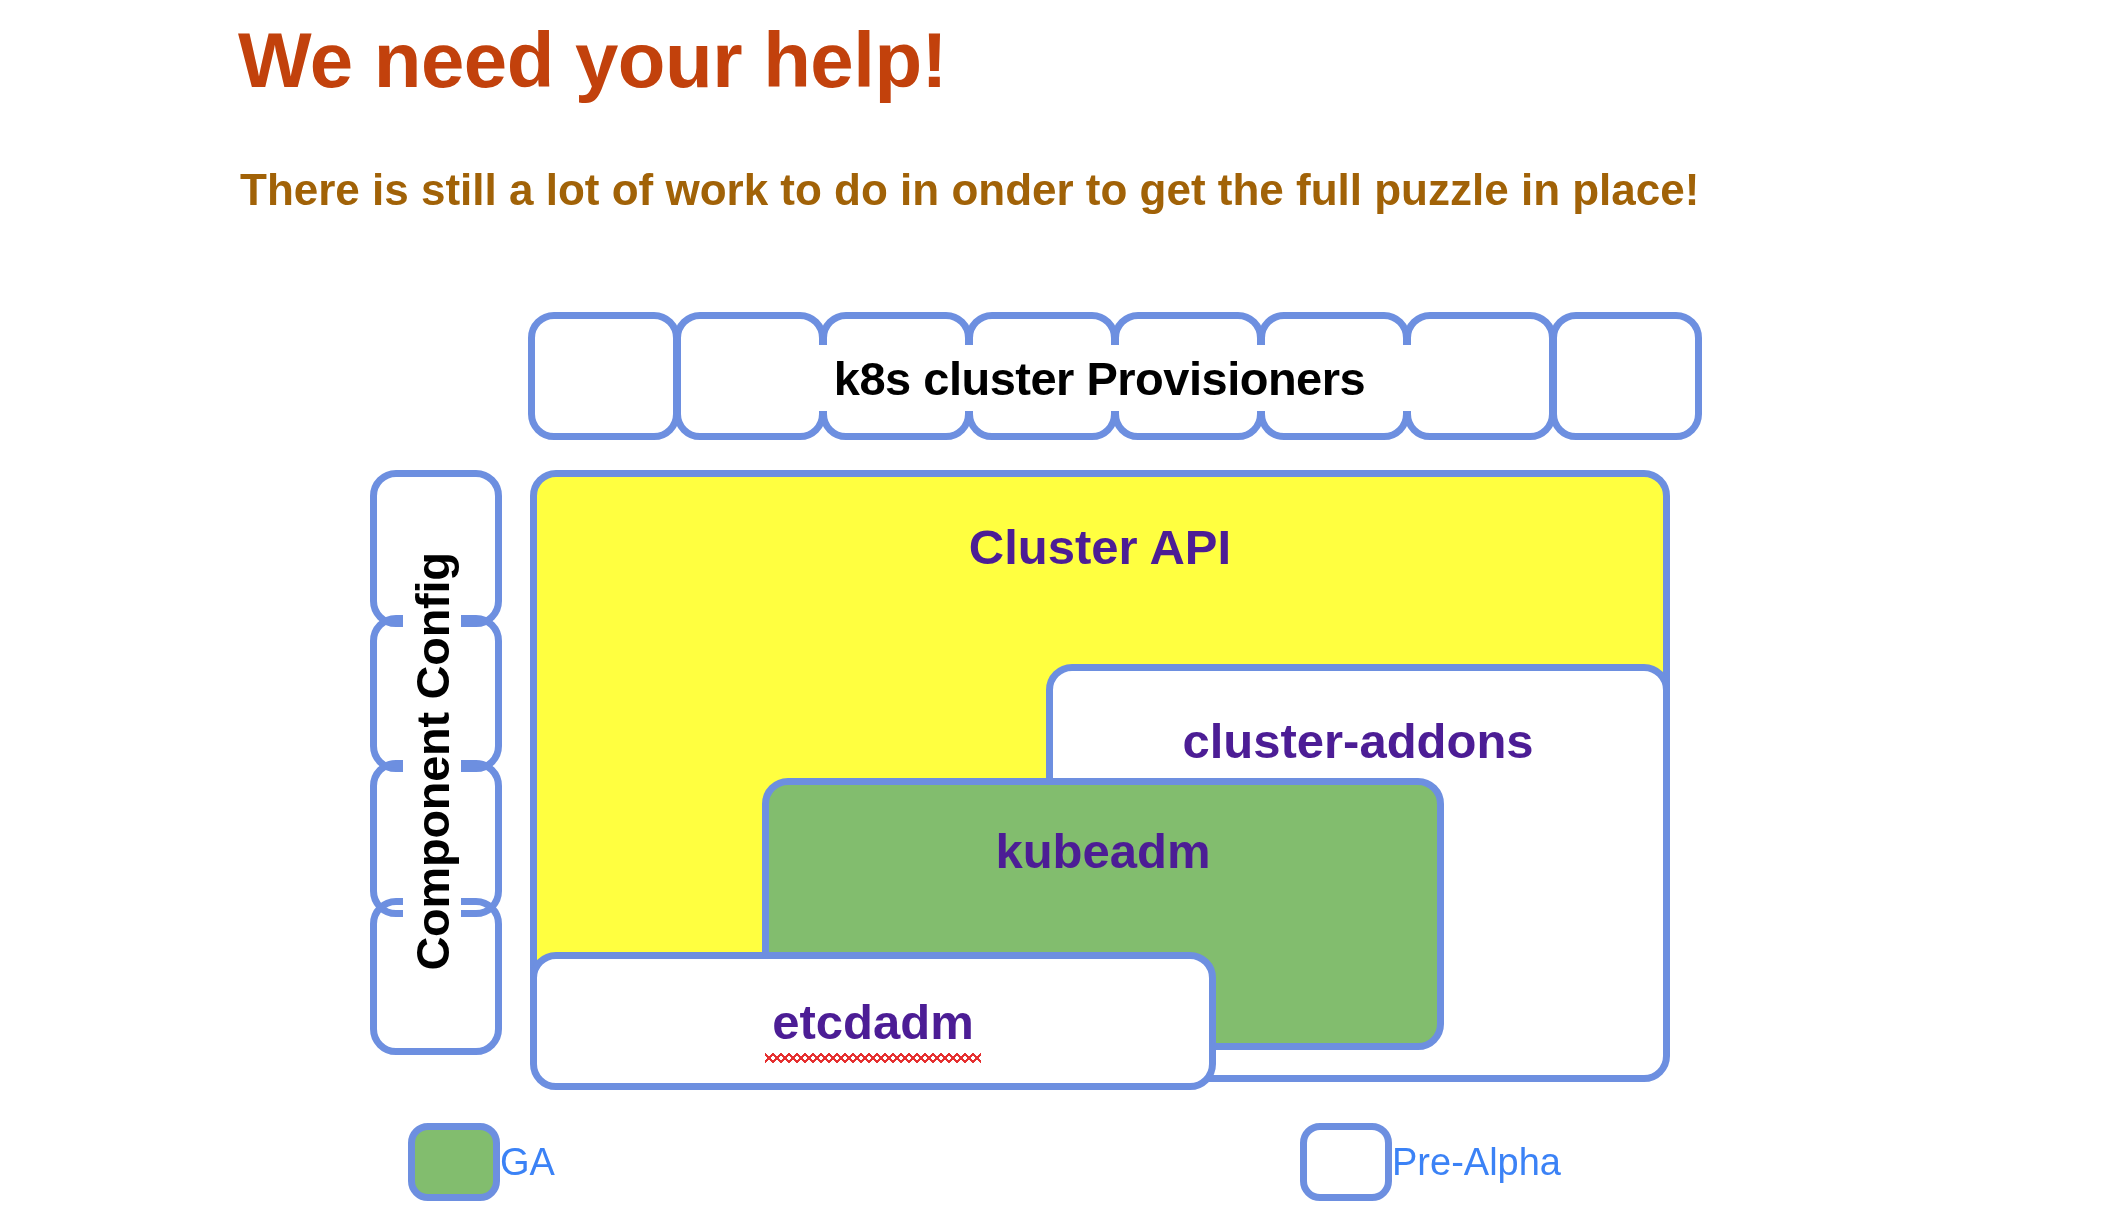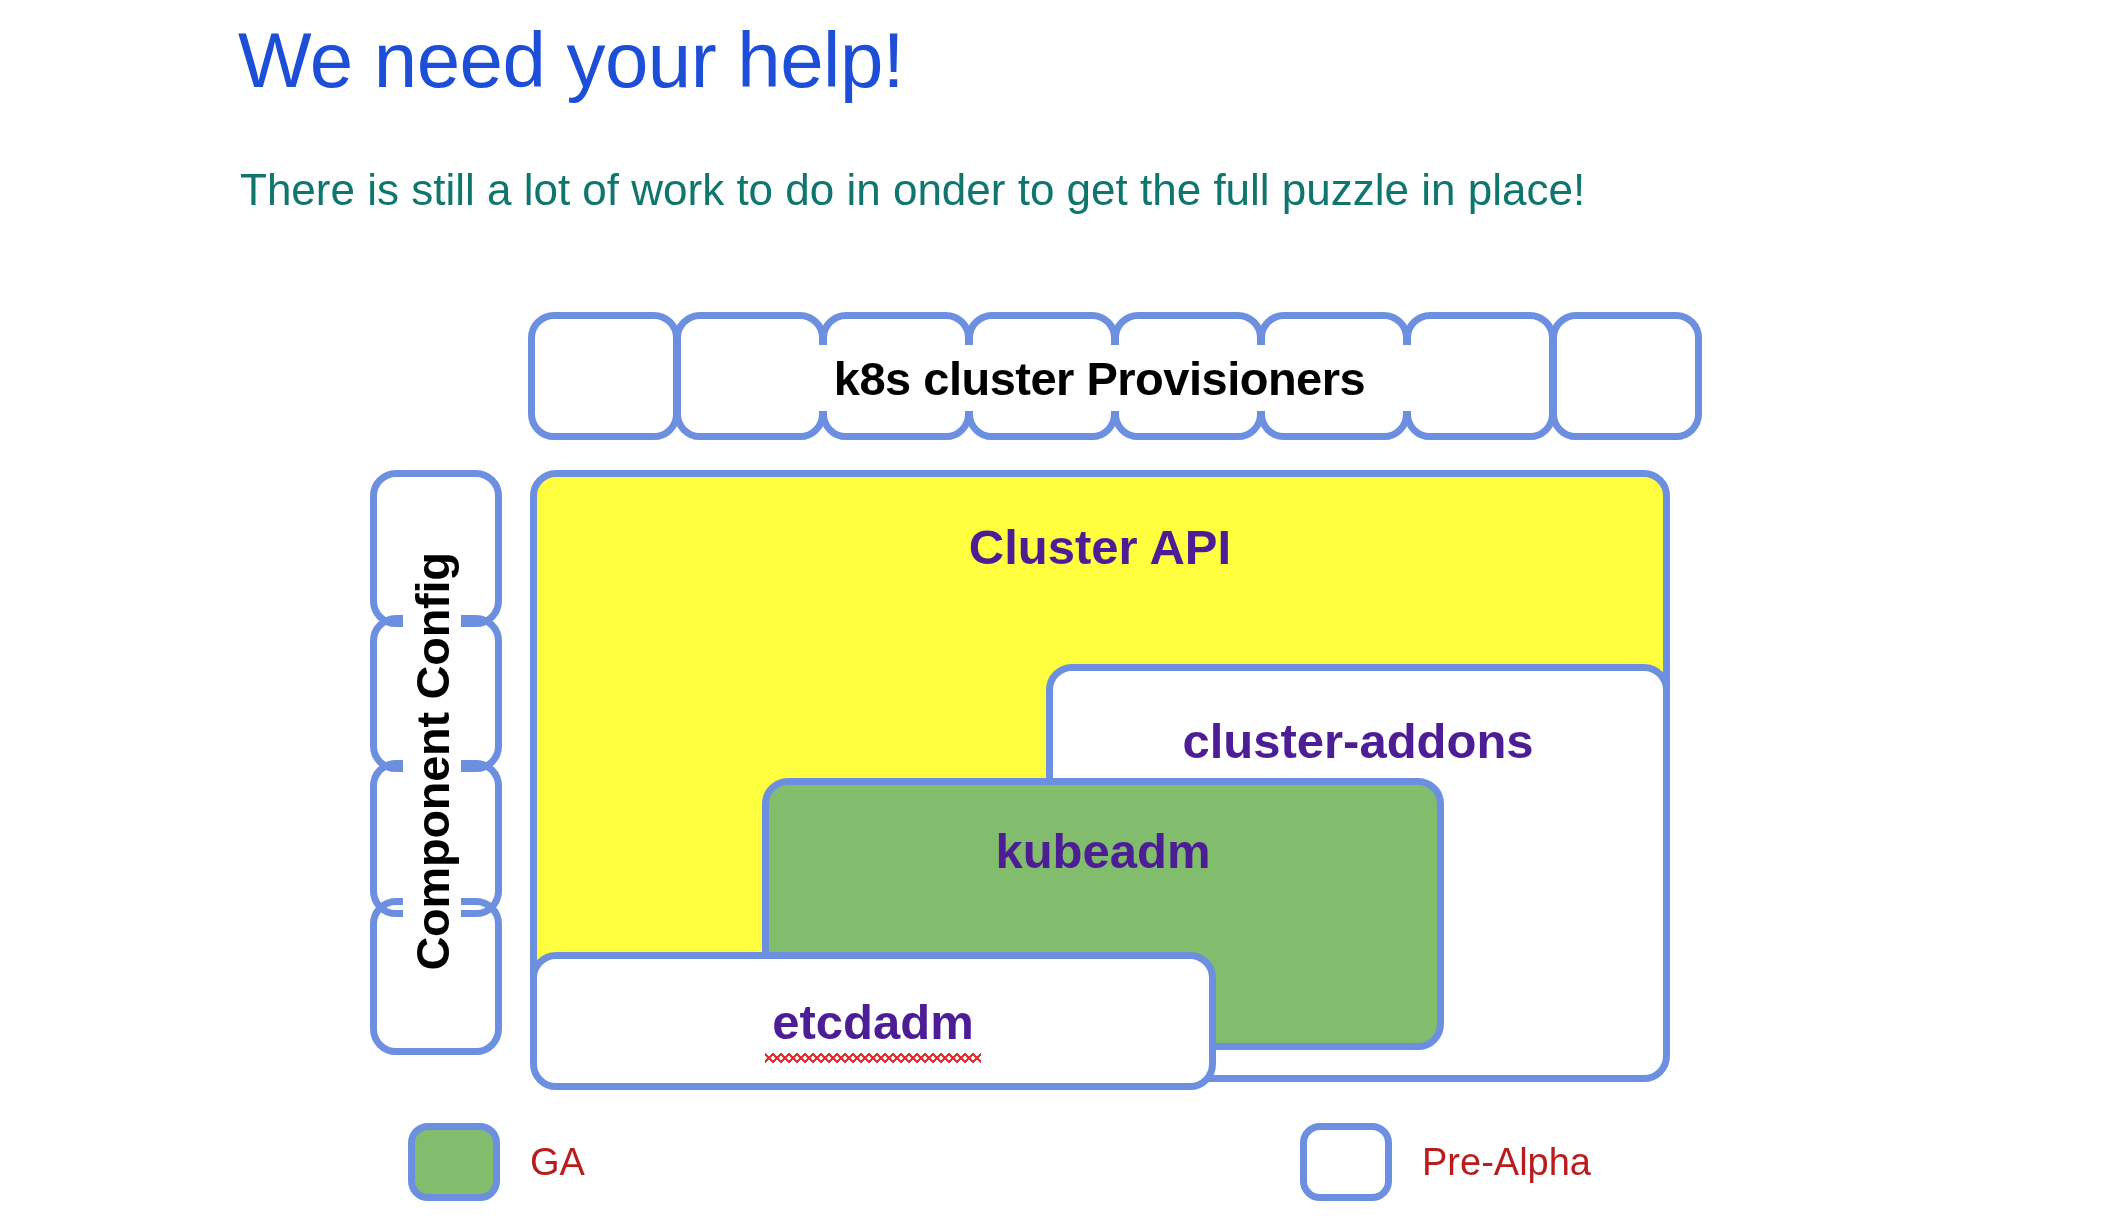--- a/index.html
+++ b/index.html
@@ -23,33 +23,33 @@
     background: #ffffff;
   }
 
   
   #page-title {
     position: absolute;
     left: 238px;
     top: 14px;
     font-size: 78px;
     line-height: 92px;
-    font-weight: 400;
-    color: #1d4ed8;
+    font-weight: 700;
+    color: #c2410c;
     white-space: nowrap;
     letter-spacing: -0.5px;
   }
   #page-subtitle {
     position: absolute;
     left: 240px;
     top: 163px;
     font-size: 44px;
     line-height: 54px;
-    font-weight: 400;
-    color: #0f766e;
+    font-weight: 700;
+    color: #a16207;
     white-space: nowrap;
   }
 
   
   .node {
     position: absolute;
     box-sizing: border-box;
     border: 7px solid #6D8FE0;
     border-radius: 26px;
     background: #ffffff;
@@ -195,23 +195,22 @@
   }
   .legend-swatch {
     width: 92px;
     height: 78px;
     box-sizing: border-box;
     border: 7px solid #6D8FE0;
     border-radius: 20px;
     flex: none;
   }
   .legend-text {
-    margin-left: 30px;
     font-size: 38px;
-    color: #b91c1c;
+    color: #3b82f6;
     white-space: nowrap;
   }
 </style>
 </head>
 <body>
 
 <div id="slide">
 
   <div id="page-title">We need your help!</div>
   <div id="page-subtitle">There is still a lot of work to do in onder to get the full puzzle in place!</div>

